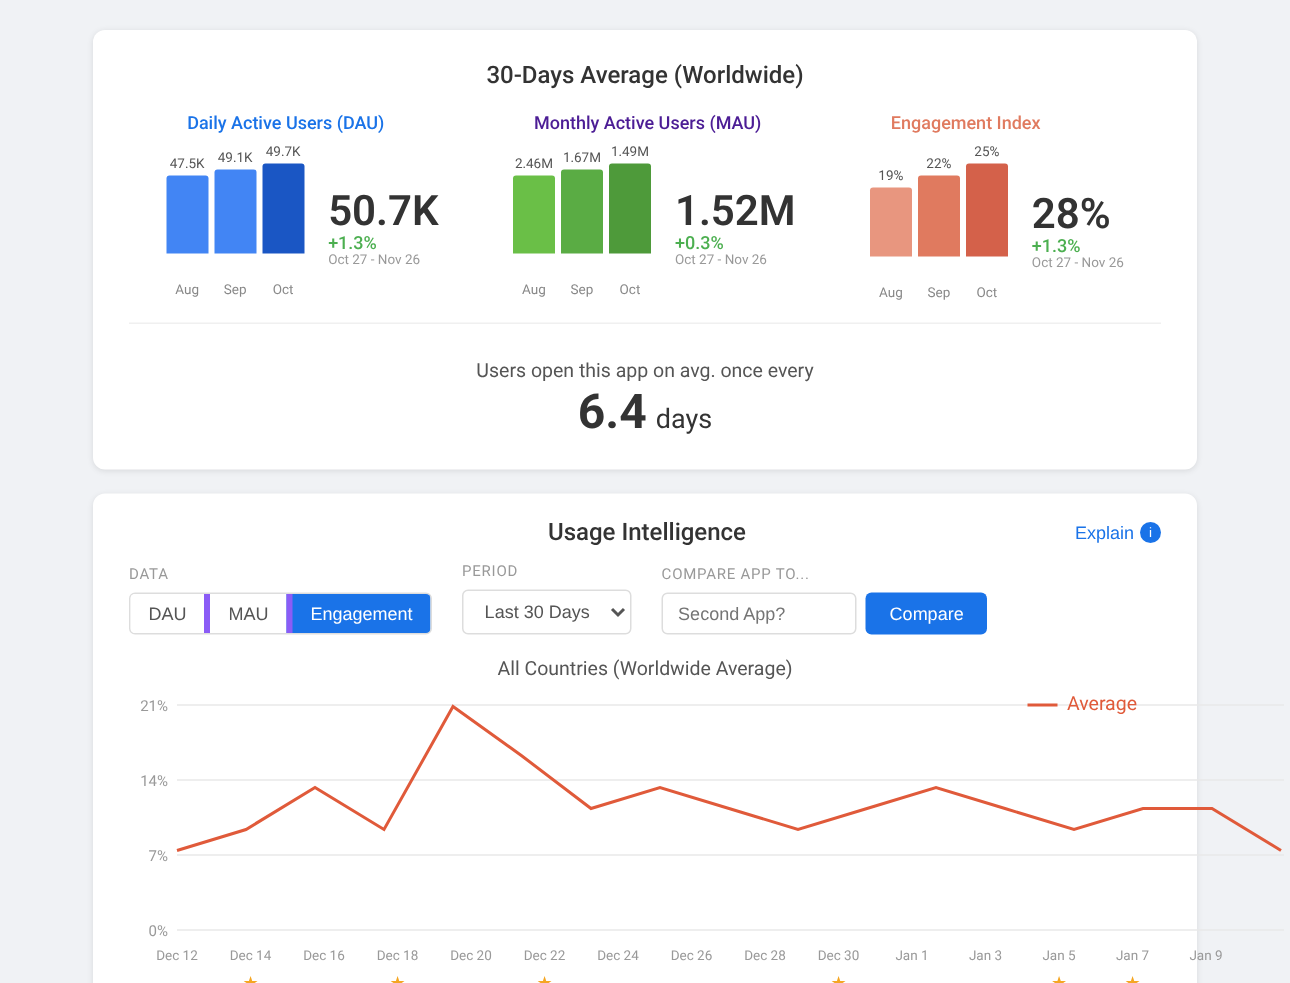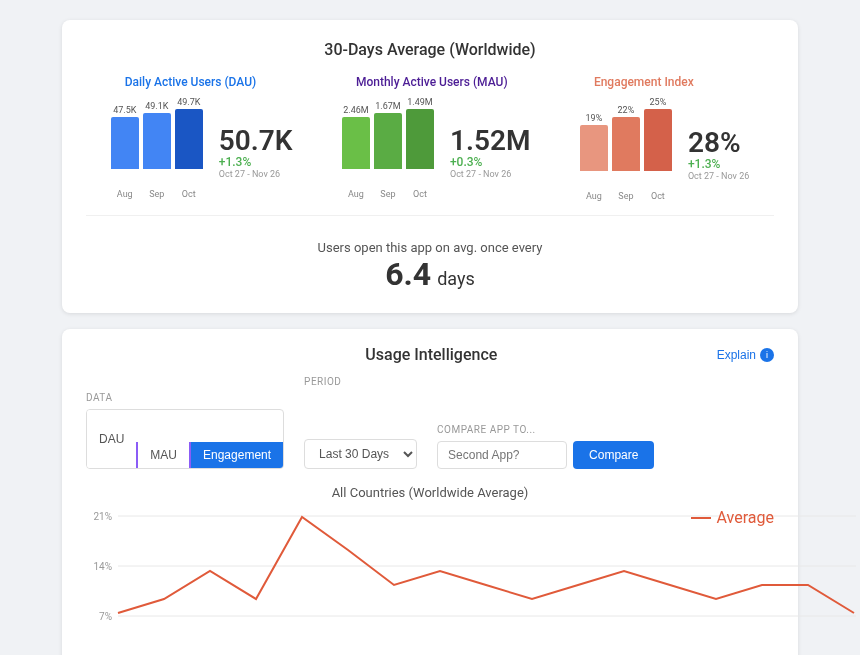--- a/index.html
+++ b/index.html
@@ -160,22 +160,21 @@
       border: none;
       background: #fff;
       cursor: pointer;
       color: #555;
     }
     .btn-group button.active {
       background: #1a73e8;
       color: #fff;
     }
     .btn-group button + button {
-      border-left: 2px solid #8b5cf6;
-      margin-top: 32px;
+      border-left: 4px solid #8b5cf6;
     }
     .checkbox-row {
       display: flex;
       gap: 12px;
       align-items: center;
     }
     .checkbox-item {
       display: flex;
       align-items: center;
       gap: 5px;
@@ -186,21 +185,20 @@
       accent-color: #1a73e8;
     }
     .period-select {
       padding: 6px 10px;
       font-size: 12px;
       border: 1px solid #ddd;
       border-radius: 4px;
       color: #555;
       background: #fff;
       cursor: pointer;
-      margin-top: 46px;
     }
     .compare-input {
       padding: 6px 10px;
       font-size: 12px;
       border: 1px solid #ddd;
       border-radius: 4px;
       color: #aaa;
       width: 130px;
     }
     .compare-btn {
@@ -222,25 +220,25 @@
       font-size: 13px;
       color: #555;
       margin-bottom: 8px;
     }
     .chart-svg-wrap {
       position: relative;
     }
     .chart-legend {
       position: absolute;
       top: 0;
-      right: 0;
+      right: 16px;
       display: flex;
       align-items: center;
       gap: 6px;
-      font-size: 16px;
+      font-size: 13px;
       color: #e05a3a;
     }
     .legend-line {
       width: 20px;
       height: 2px;
       background: #e05a3a;
     }
   </style>
 </head>
 <body>

